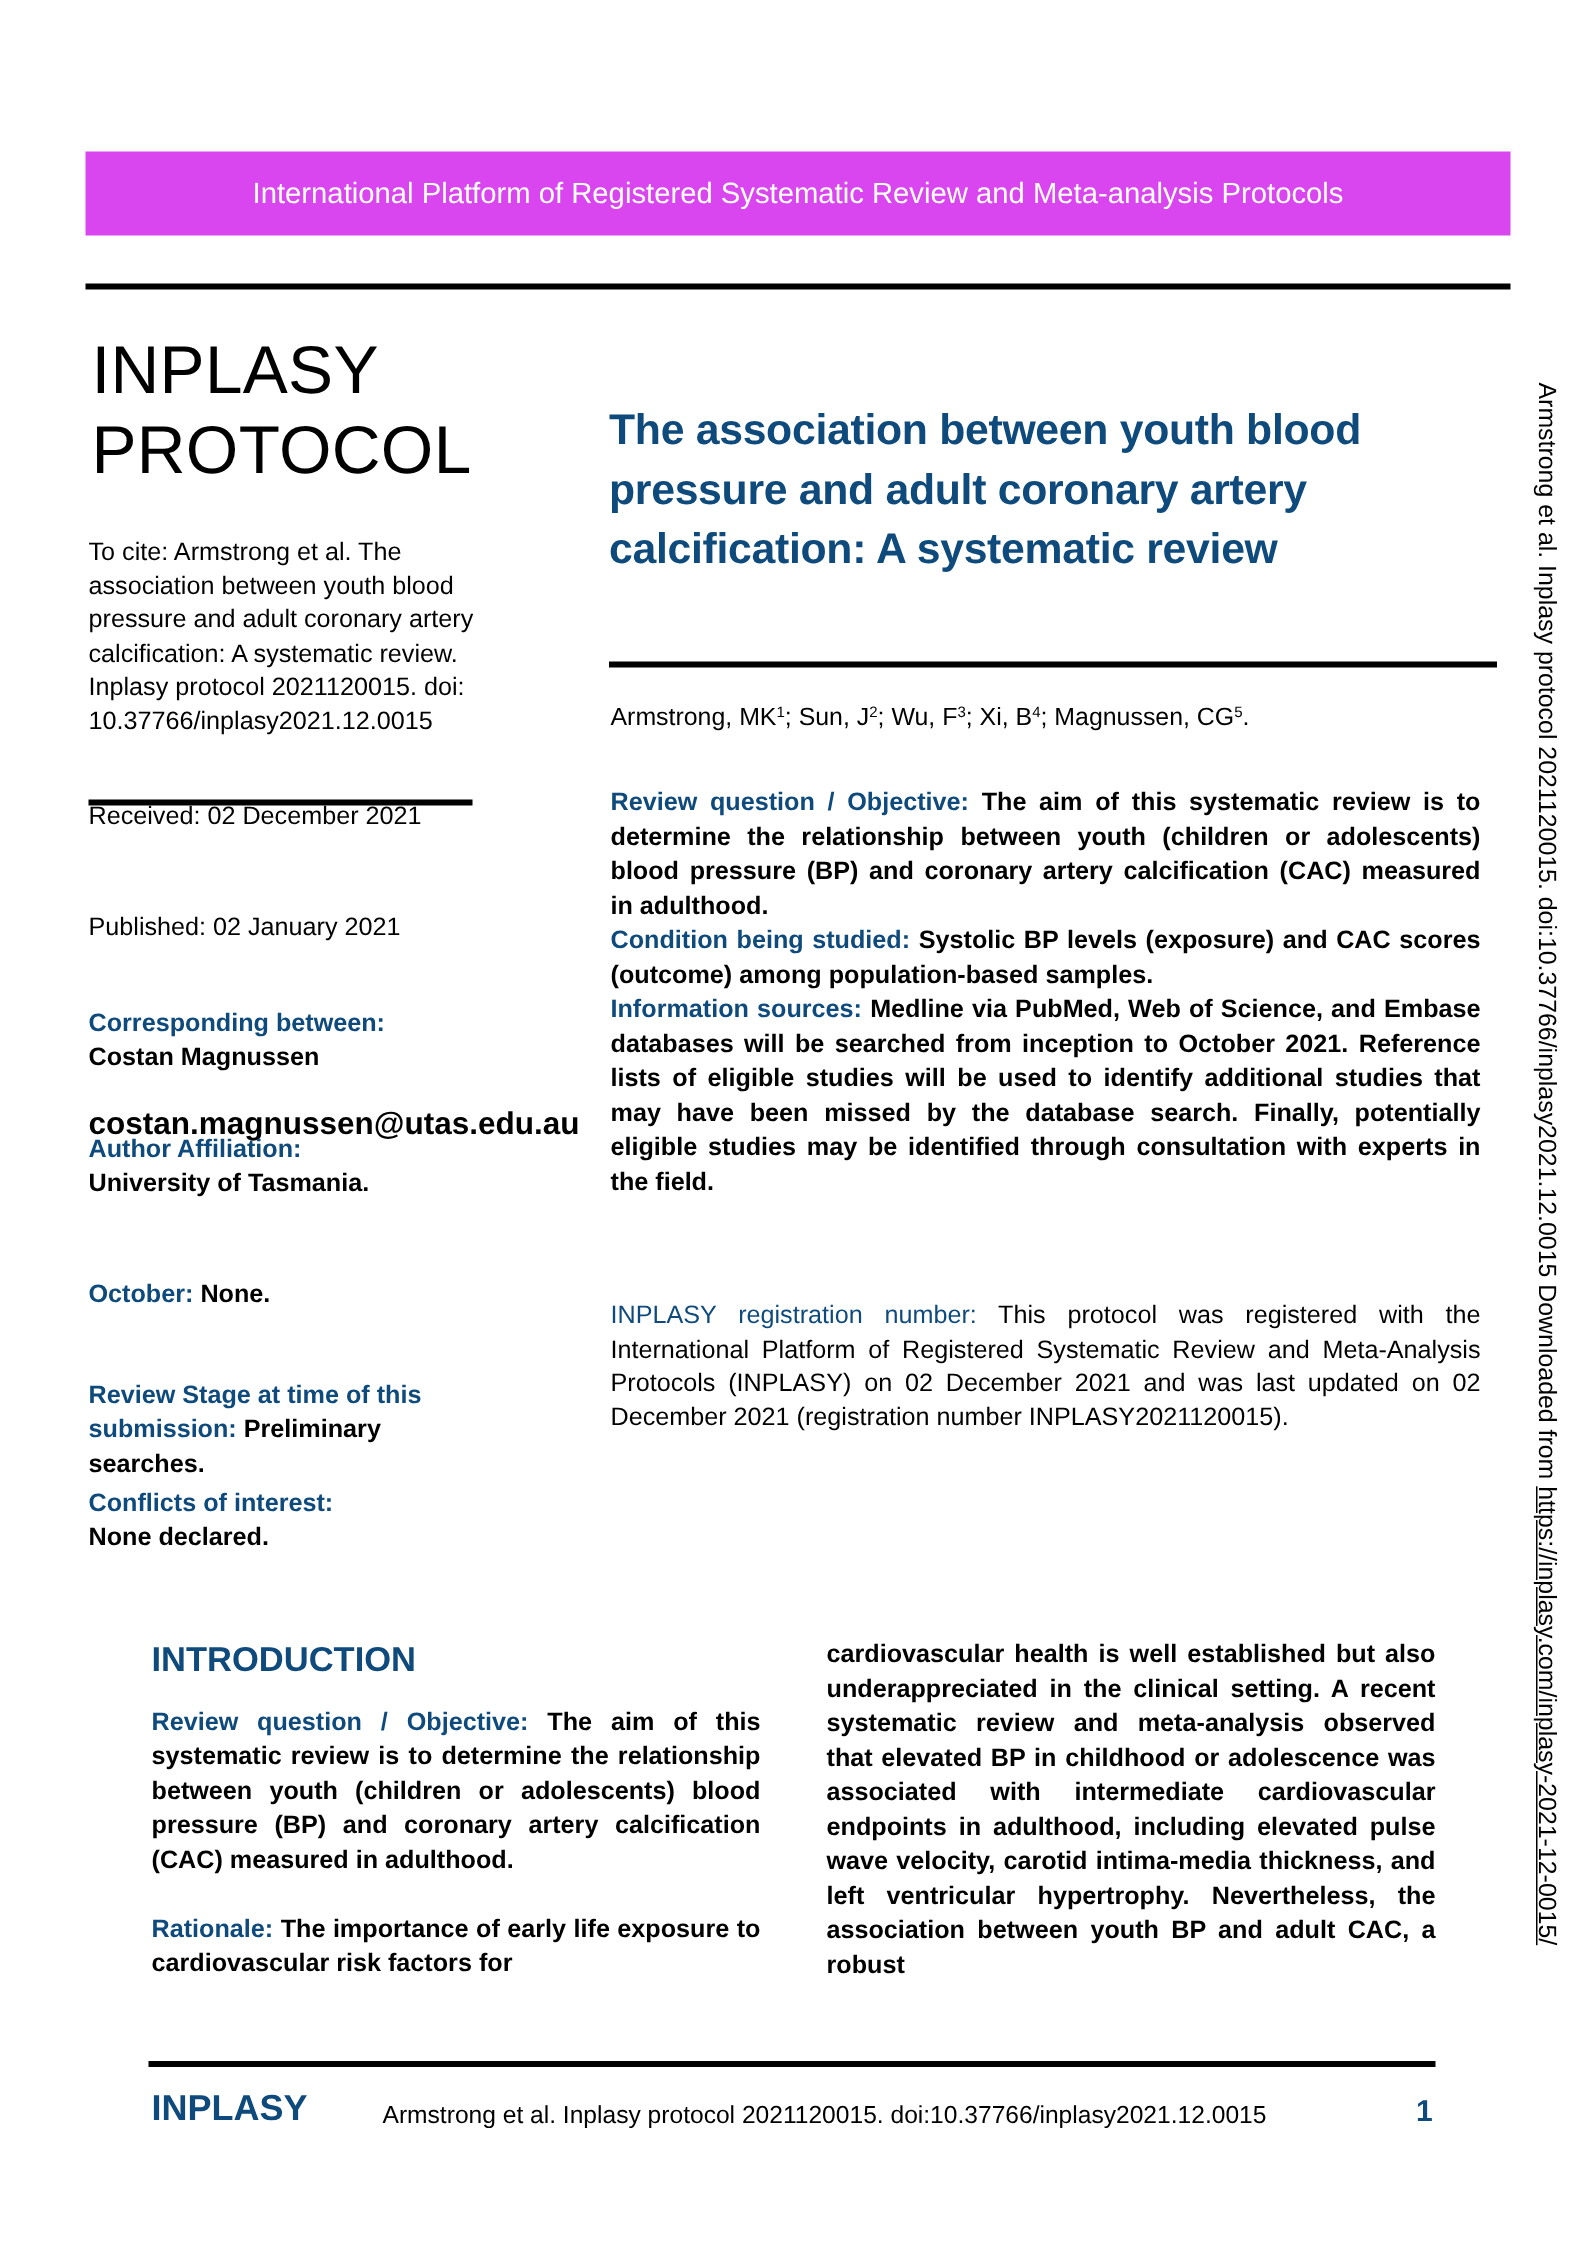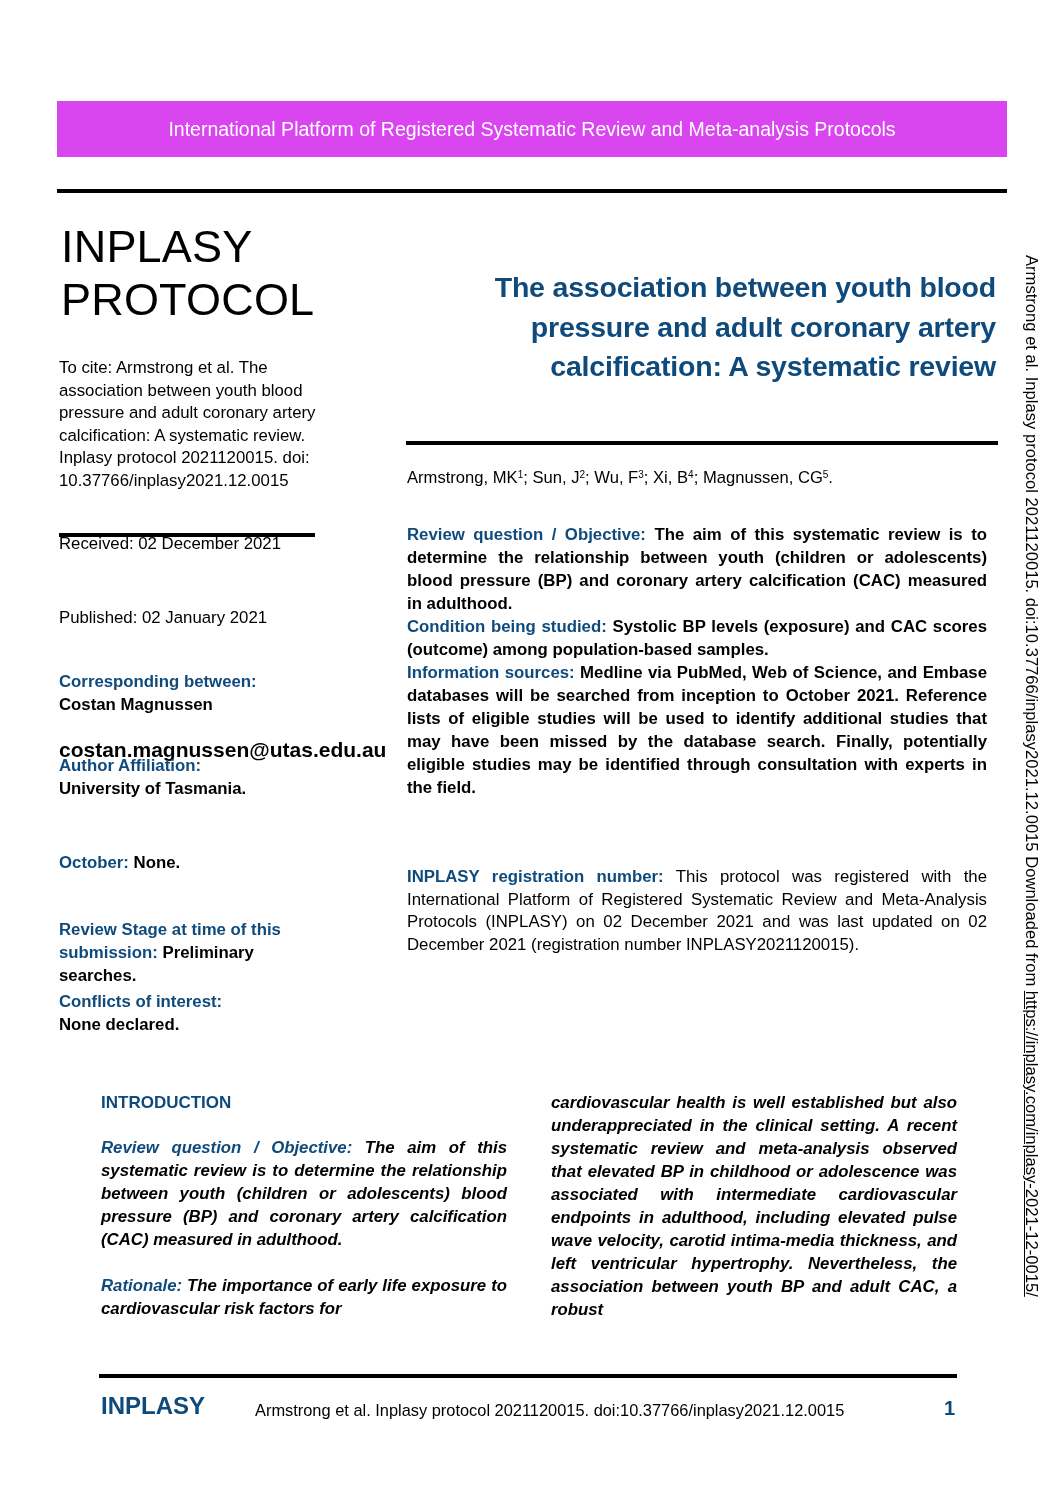--- a/index.html
+++ b/index.html
@@ -20,24 +20,24 @@
   .email { font-size: 21px; }
   .title { position: absolute; left: 406px; top: 268px; width: 590px; font-size: 28.5px;
            line-height: 39.5px; font-weight: bold; color: #0e4a7c; letter-spacing: -0.2px; }
   .authors { position: absolute; left: 407px; top: 468px; font-size: 16.6px; }
   .authors sup { font-size: 10px; vertical-align: 5px; }
   .abstract { position: absolute; left: 407px; top: 523px; width: 580px; font-size: 16.8px;
               line-height: 23px; font-weight: bold; text-align: justify; }
   .abstract p { margin: 0; }
   .reg { position: absolute; left: 407px; top: 866px; width: 580px; font-size: 16.8px;
          line-height: 22.5px; text-align: justify; }
-  .intro-head { position: absolute; left: 101px; top: 1093px; font-size: 17px; font-weight: bold;
+  .intro-head { position: absolute; left: 101px; top: 1093px; font-size: 23px; font-weight: bold;
                 color: #0e4a7c; }
   .col { position: absolute; width: 406px; font-size: 16.8px; line-height: 23px; font-weight: bold;
-         text-align: justify; font-style: italic; }
+         text-align: justify; }
   .col p { margin: 0; }
   .col-left { left: 101px; top: 1136px; }
   .col-right { left: 551px; top: 1091px; }
   .footer-brand { position: absolute; left: 101px; top: 1392px; font-size: 24px; font-weight: bold;
                   color: #0e4a7c; }
   .footer-cite { position: absolute; left: 255px; top: 1401px; font-size: 16.4px; }
   .footer-page { position: absolute; left: 944px; top: 1397px; font-size: 20px; font-weight: bold;
                  color: #0e4a7c; }
   .sidebar { position: absolute; left: 1041px; top: 255px; transform-origin: 0 0;
              transform: rotate(90deg); white-space: nowrap; font-size: 16.6px; }
@@ -76,35 +76,35 @@
 
 <div class="left-field" style="top:898px;width:275px;margin-top:20px;">
   <span class="blue">Review Stage at time of this submission:</span><span> Preliminary searches.</span>
 </div>
 
 <div class="left-field" style="top:990px;">
   <div class="blue">Conflicts of interest:</div>
   <div>None declared.</div>
 </div>
 
-<h1 class="title" style="margin:0;text-align:right;">The association between youth blood pressure and adult coronary artery calcification: A systematic review</h1>
+<h1 class="title" style="margin:0;">The association between youth blood pressure and adult coronary artery calcification: A systematic review</h1>
 <div class="rule" style="left:406px;top:441px;width:592px;height:4px;"></div>
 
 <div class="authors">
   <span><span>Armstrong, MK</span><sup>1</sup><span>; </span></span><span><span>Sun, J</span><sup>2</sup><span>; </span></span><span><span>Wu, F</span><sup>3</sup><span>; </span></span><span><span>Xi, B</span><sup>4</sup><span>; </span></span><span><span>Magnussen, CG</span><sup>5</sup><span>.</span></span>
 </div>
 
 <div class="abstract">
   <p><span class="blue">Review question / Objective:</span><span> The aim of this systematic review is to determine the relationship between youth (children or adolescents) blood pressure (BP) and coronary artery calcification (CAC) measured in adulthood.</span></p>
   <p><span class="blue">Condition being studied:</span><span> Systolic BP levels (exposure) and CAC scores (outcome) among population-based samples.</span></p>
   <p><span class="blue">Information sources:</span><span> Medline via PubMed, Web of Science, and Embase databases will be searched from inception to October 2021. Reference lists of eligible studies will be used to identify additional studies that may have been missed by the database search. Finally, potentially eligible studies may be identified through consultation with experts in the field.</span></p>
 </div>
 
 <div class="reg">
-  <span class="blue" style="font-weight:bold;">INPLASY registration number:</span><span> This protocol was registered with the International Platform of Registered Systematic Review and Meta-Analysis Protocols (INPLASY) on 02 December 2021 and was last updated on 02 December 2021 (registration number INPLASY2021120015).</span>
+  <span class="blue" style="font-weight:normal;">INPLASY registration number:</span><span> This protocol was registered with the International Platform of Registered Systematic Review and Meta-Analysis Protocols (INPLASY) on 02 December 2021 and was last updated on 02 December 2021 (registration number INPLASY2021120015).</span>
 </div>
 
 <div class="intro-head">INTRODUCTION</div>
 <div class="col col-left">
   <p><span class="blue">Review question / Objective:</span><span> The aim of this systematic review is to determine the relationship between youth (children or adolescents) blood pressure (BP) and coronary artery calcification (CAC) measured in adulthood.</span></p>
   <p style="margin-top:23px;"><span class="blue">Rationale:</span><span> The importance of early life exposure to cardiovascular risk factors for</span></p>
 </div>
 <div class="col col-right">
   <p>cardiovascular health is well established but also underappreciated in the clinical setting. A recent systematic review and meta-analysis observed that elevated BP in childhood or adolescence was associated with intermediate cardiovascular endpoints in adulthood, including elevated pulse wave velocity, carotid intima-media thickness, and left ventricular hypertrophy. Nevertheless, the association between youth BP and adult CAC, a robust</p>
 </div>

